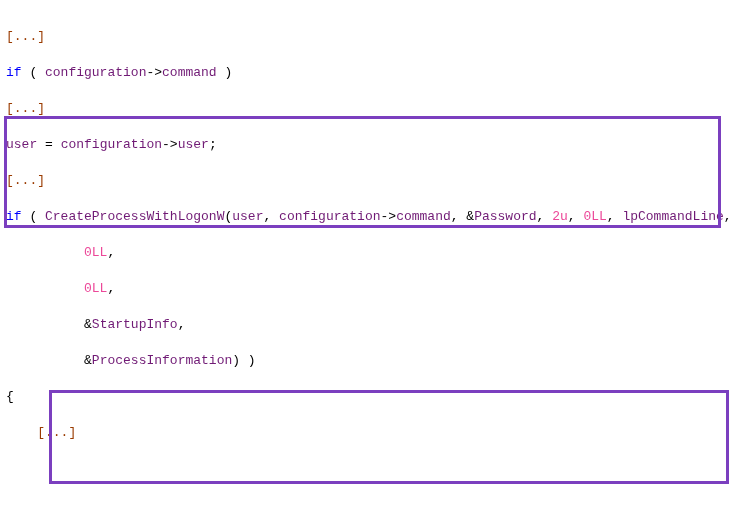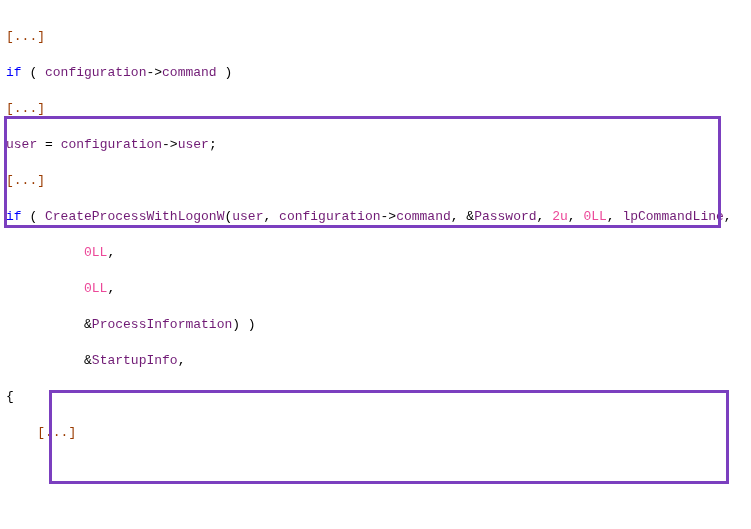--- a/index.html
+++ b/index.html
@@ -41,22 +41,22 @@
 
 <div class="code-area">
 <span class="line"><span class="c-str">[...]</span></span>
 <span class="line"><span class="c-kw">if</span> ( <span class="c-id">configuration</span>-&gt;<span class="c-id">command</span> )</span>
 <span class="line"><span class="c-str">[...]</span></span>
 <span class="line"><span class="c-id">user</span> = <span class="c-id">configuration</span>-&gt;<span class="c-id">user</span>;</span>
 <span class="line"><span class="c-str">[...]</span></span>
 <span class="line"><span class="c-kw">if</span> ( <span class="c-id">CreateProcessWithLogonW</span>(<span class="c-id">user</span>, <span class="c-id">configuration</span>-&gt;<span class="c-id">command</span>, &amp;<span class="c-id">Password</span>, <span class="c-num">2u</span>, <span class="c-num">0LL</span>, <span class="c-id">lpCommandLine</span>,</span>
 <span class="line">          <span class="c-num">0LL</span>,</span>
 <span class="line">          <span class="c-num">0LL</span>,</span>
+<span class="line">          &amp;<span class="c-id">StartupInfo</span>,</span>
 <span class="line">          &amp;<span class="c-id">ProcessInformation</span>) )</span>
-<span class="line">          &amp;<span class="c-id">StartupInfo</span>,</span>
 <span class="line">{</span>
 <span class="line">    <span class="c-str">[...]</span></span>
 
 
 
 
 
 
 
 

